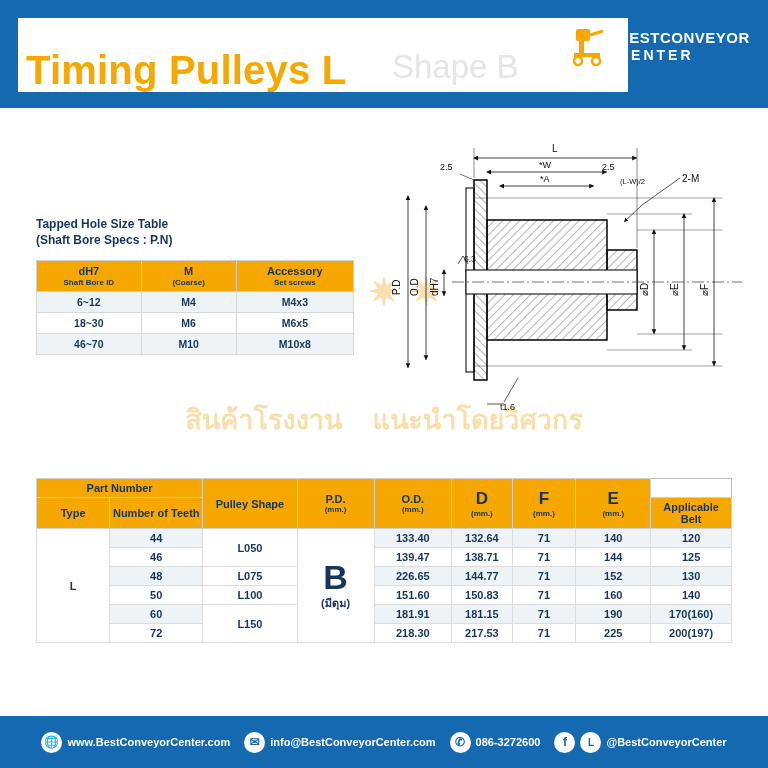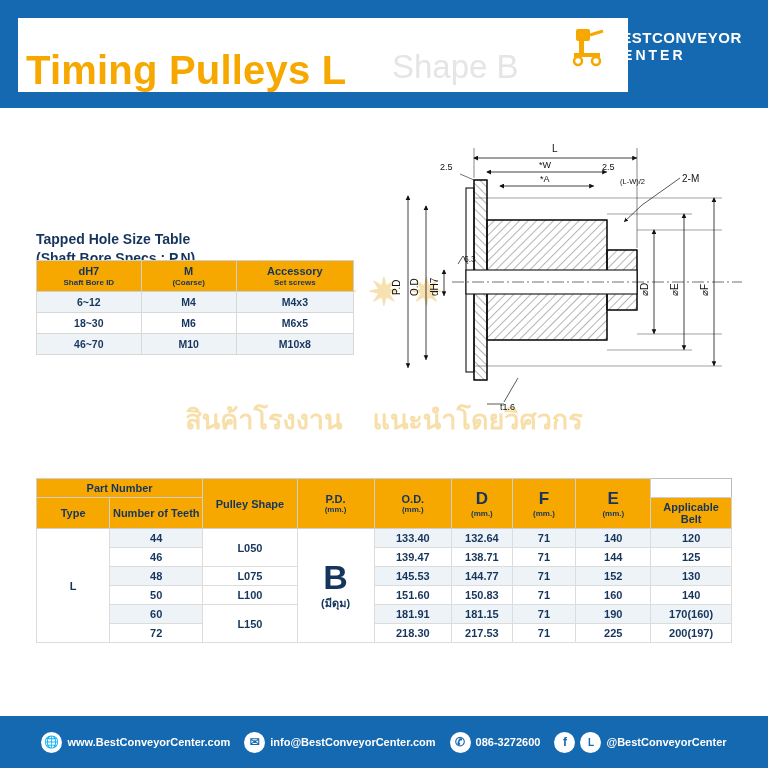--- a/index.html
+++ b/index.html
@@ -24,42 +24,42 @@
     position:absolute; left:26px; top:48px;
     font-size:40px; font-weight:bold; color:#f6a800;
     letter-spacing:0.2px;
   }
   .shape-title {
     position:absolute; left:392px; top:48px;
     font-size:33px; font-weight:normal; color:#e5e5e5;
   }
   .logo {
     position:absolute; right:18px; top:20px; width:180px; height:54px;
-    display:flex; align-items:center; 
+    display:flex; align-items:center; gap:8px;
   }
   .logo-mark { width:40px; height:44px; position:relative; flex:0 0 auto; }
   .logo-text { color:#ffffff; line-height:1.05; }
   .logo-text .l1 { font-size:15px; font-weight:bold; letter-spacing:0.5px;}
   .logo-text .l2 { font-size:14px; font-weight:bold; letter-spacing:3px; color:#ffffff;}
 
   
   .watermark {
     position:absolute; left:0; top:270px; width:768px;
     text-align:center; font-size:38px; color:#f2ca73; opacity:.55;
     font-weight:bold; pointer-events:none;
   }
   .watermark2 {
     position:absolute; left:0; top:398px; width:768px;
     text-align:center; font-size:27px; color:#f2ca73; opacity:.6;
     font-weight:bold; pointer-events:none;
   }
 
   
   .tapped-label {
-    position:absolute; left:36px; top:230px; font-size:14px;
+    position:absolute; left:36px; top:216px; font-size:12px;
     font-weight:bold; color:#16355d; line-height:1.35;
   }
   table { border-collapse: collapse; }
   .tapped-table {
     position:absolute; left:36px; top:260px; width:318px;
     font-size:10px; text-align:center;
   }
   .tapped-table th {
     background:#f6a800; color:#16355d; border:1px solid #cfcfcf;
     padding:4px 2px; font-size:11px; line-height:1.15;
@@ -324,21 +324,21 @@
       <td>46</td>
       <td>139.47</td>
       <td>138.71</td>
       <td>71</td>
       <td>144</td>
       <td>125</td>
     </tr>
     <tr>
       <td class="rowalt">48</td>
       <td class="belt-cell">L075</td>
-      <td class="rowalt">145.53</td>
+      <td class="rowalt">226.65</td>
       <td class="rowalt">144.77</td>
       <td class="rowalt">71</td>
       <td class="rowalt">152</td>
       <td class="rowalt">130</td>
     </tr>
     <tr>
       <td>50</td>
       <td class="belt-cell">L100</td>
       <td>151.60</td>
       <td>150.83</td>

